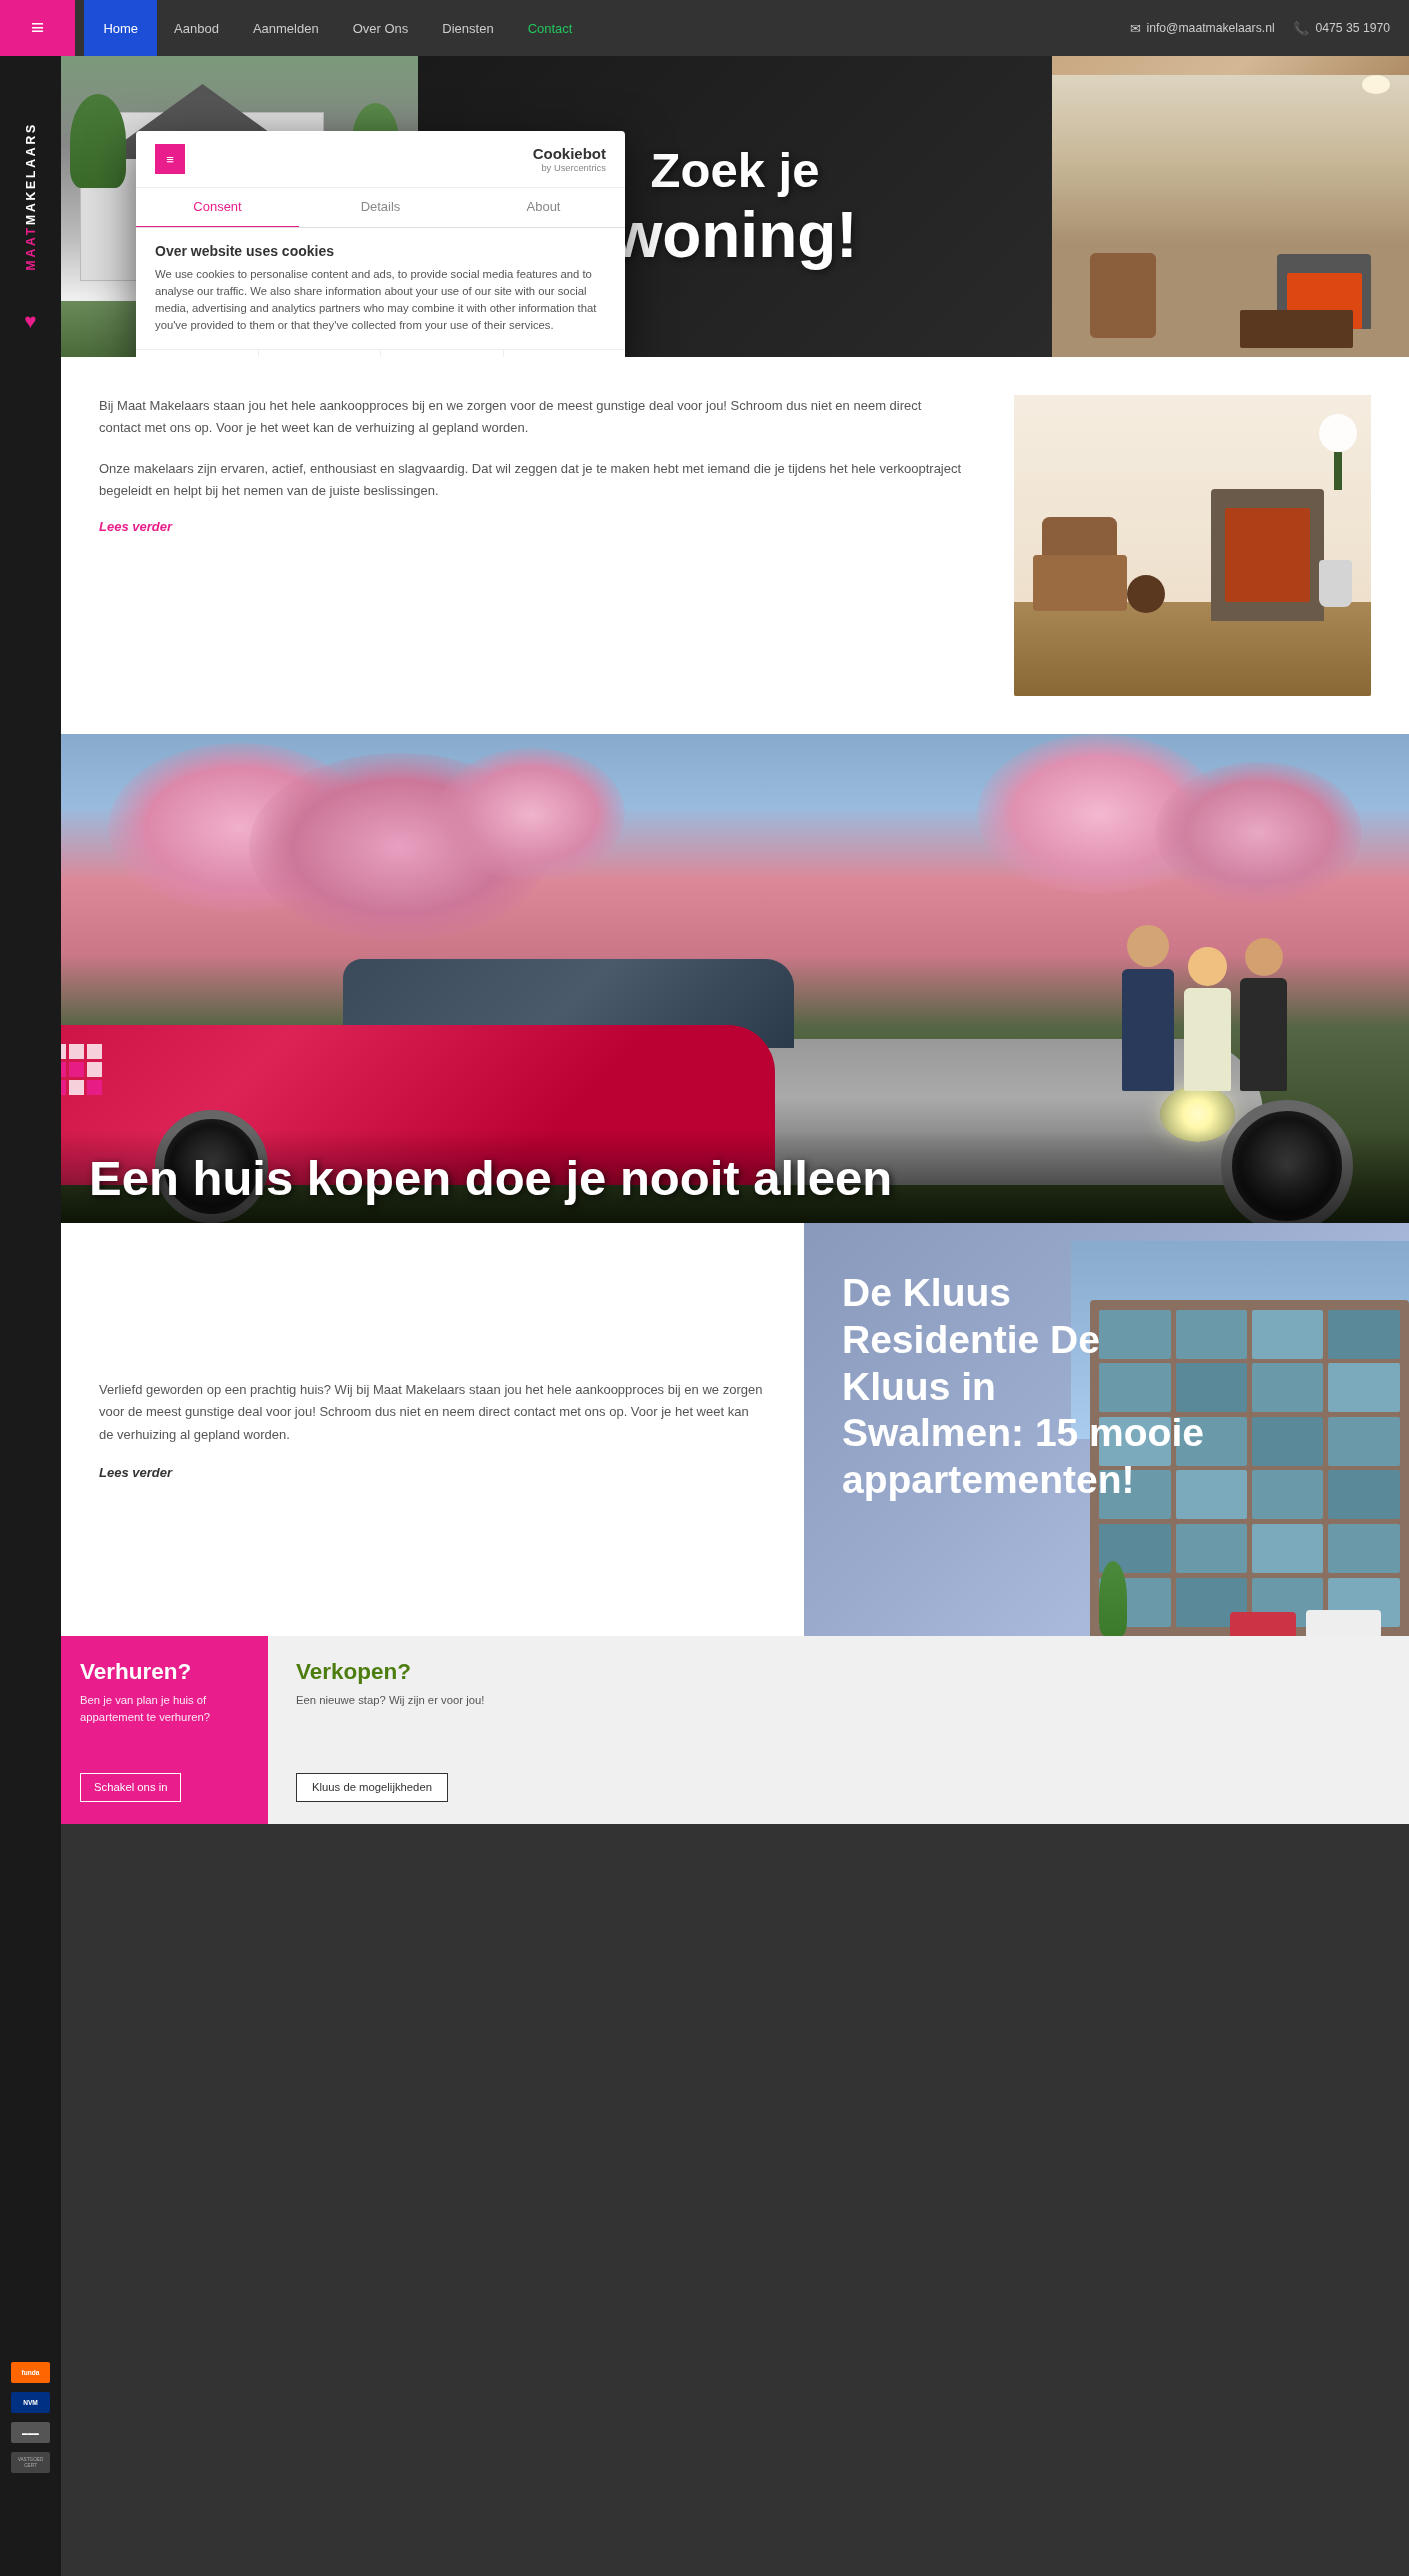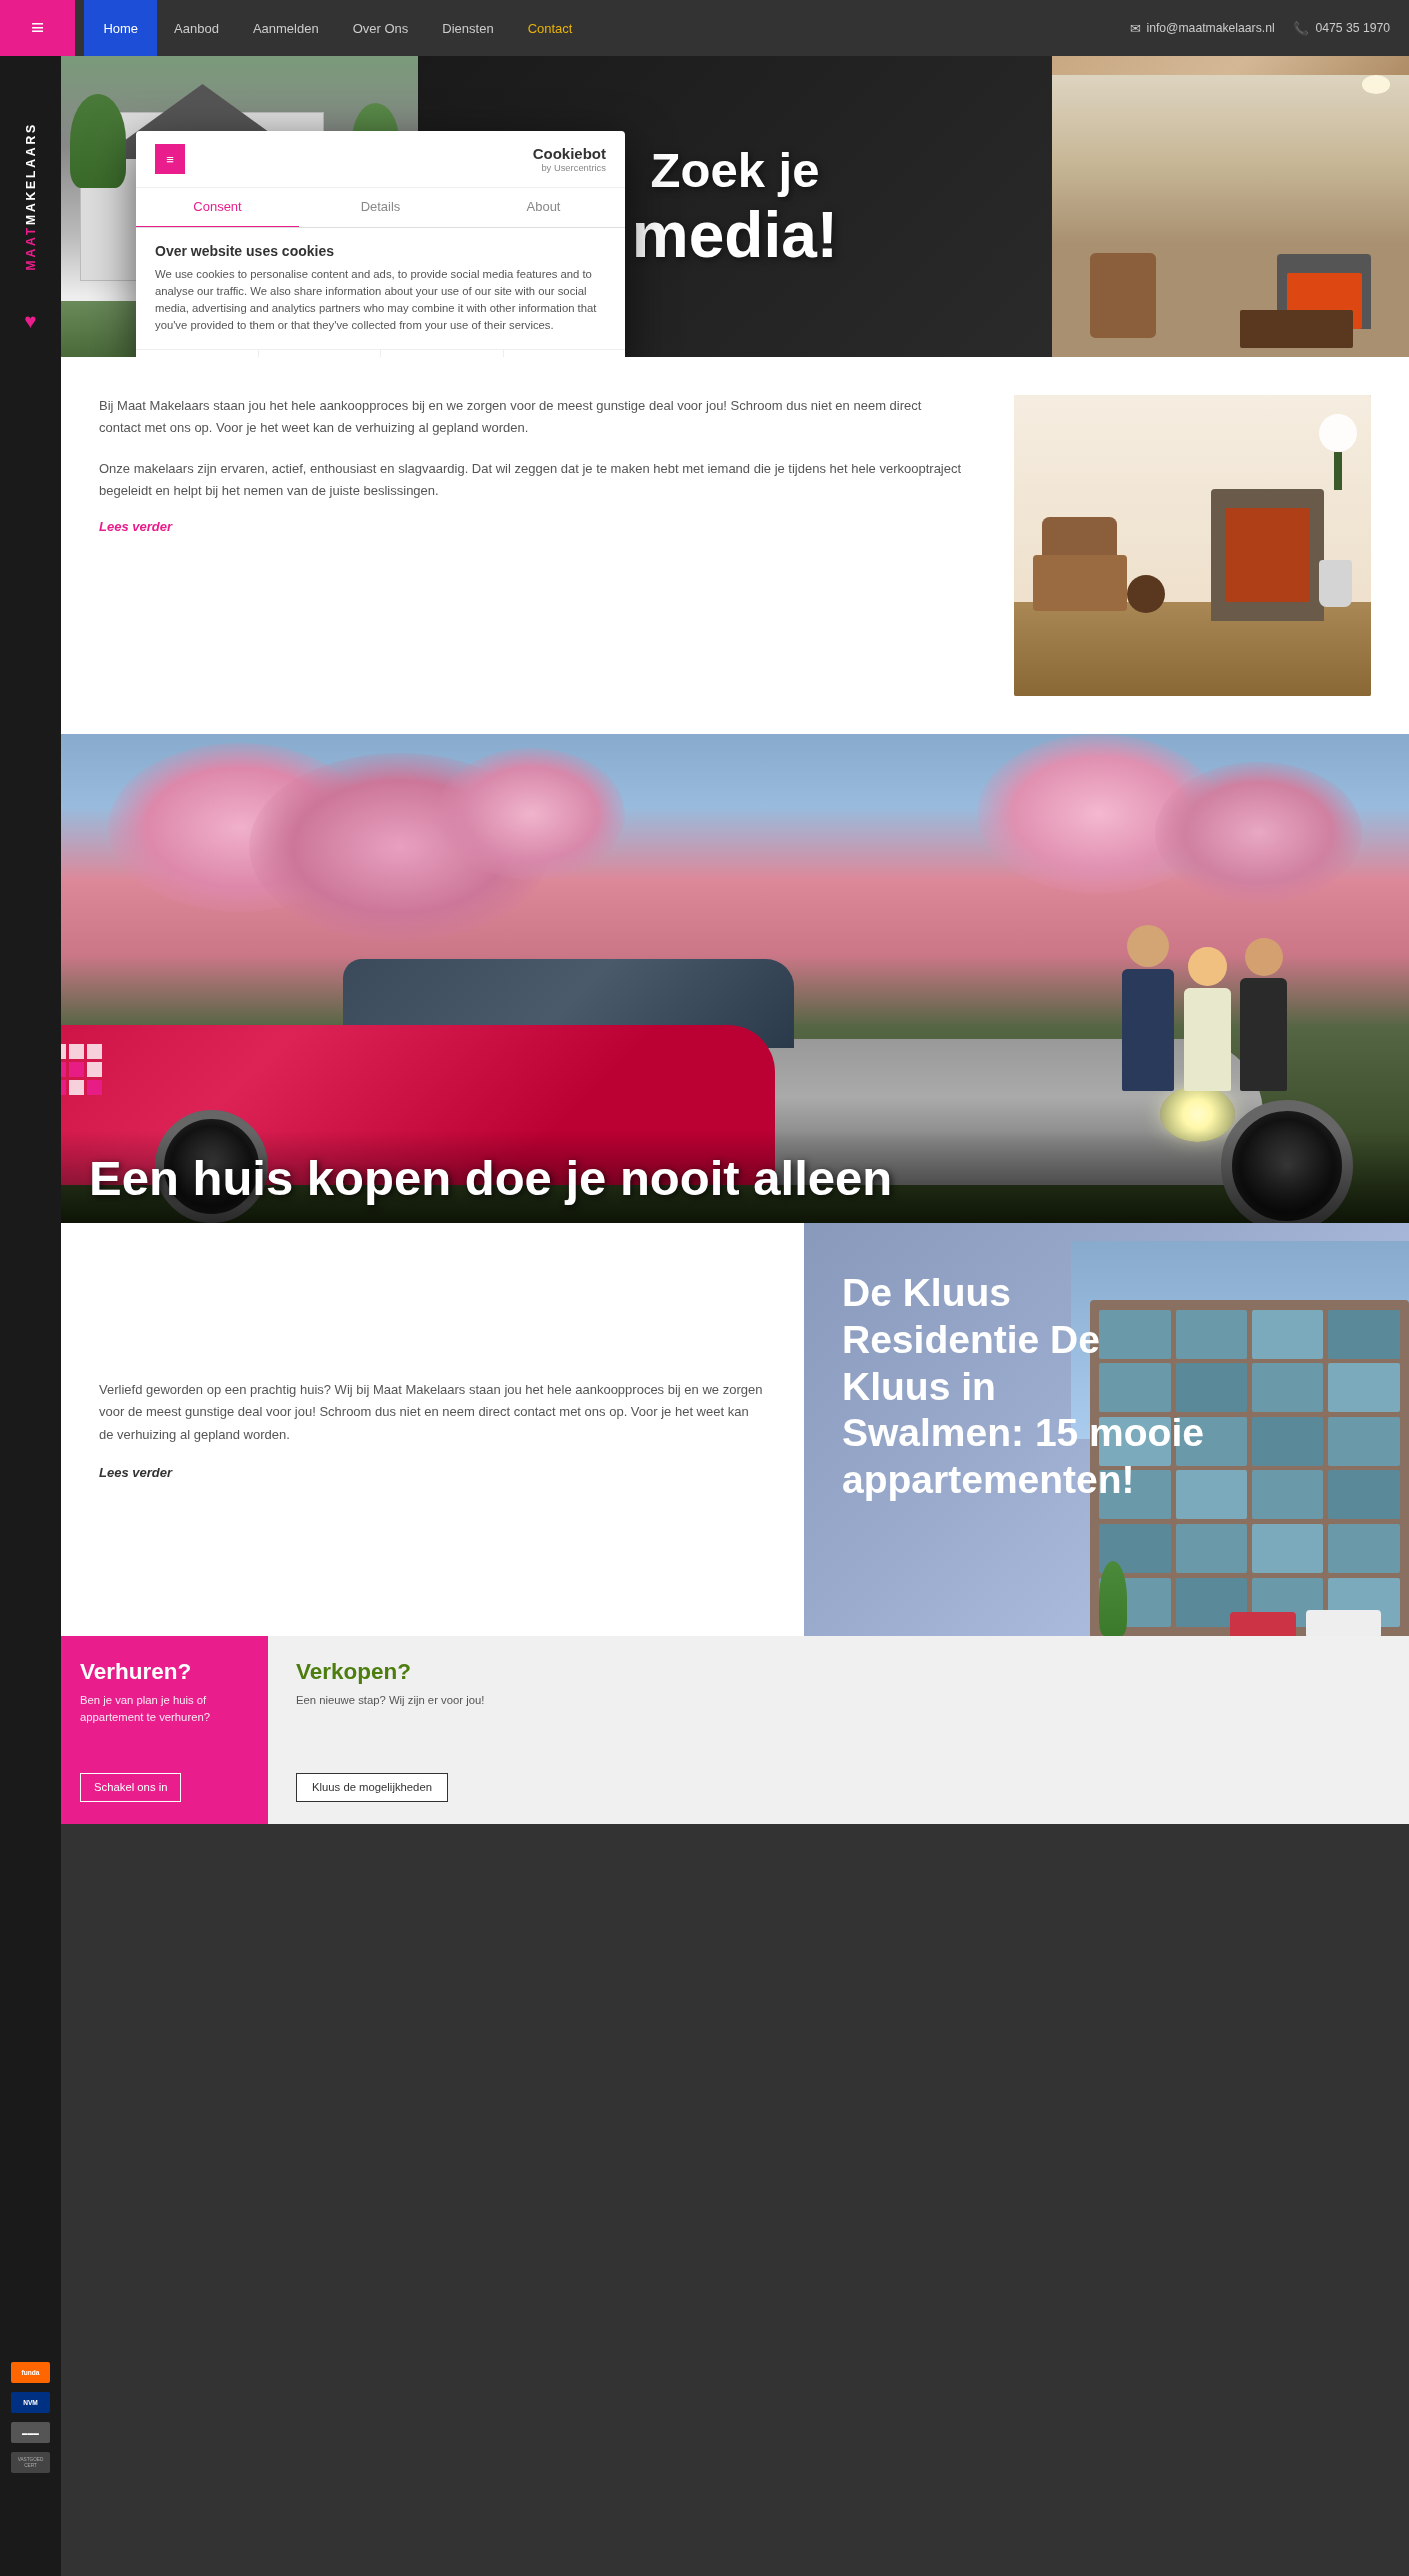--- a/index.html
+++ b/index.html
@@ -11,21 +11,21 @@
 <div style="display:flex; align-items:center; background:#333; height:56px;">
   <div style="width:75px; height:56px; background:#e91e8c; display:flex; align-items:center; justify-content:center; flex-shrink:0;">
     <span style="color:white; font-size:22.5px; font-weight:900; line-height:1;">≡</span>
   </div>
   <div style="display:flex; align-items:center; flex:1; padding-left:9.4px;">
     <a style="background:#1d4ed8; color:white; padding:0 19px; height:56px; display:flex; align-items:center; font-size:13px; text-decoration:none; cursor:pointer;">Home</a>
     <a style="color:#ccc; padding:0 17px; height:56px; display:flex; align-items:center; font-size:13px; text-decoration:none; cursor:pointer;">Aanbod</a>
     <a style="color:#ccc; padding:0 17px; height:56px; display:flex; align-items:center; font-size:13px; text-decoration:none; cursor:pointer;">Aanmelden</a>
     <a style="color:#ccc; padding:0 17px; height:56px; display:flex; align-items:center; font-size:13px; text-decoration:none; cursor:pointer;">Over Ons</a>
     <a style="color:#ccc; padding:0 17px; height:56px; display:flex; align-items:center; font-size:13px; text-decoration:none; cursor:pointer;">Diensten</a>
-    <a style="color:#eab308; padding:0 17px; height:56px; display:flex; align-items:center; font-size:13px; text-decoration:none; cursor:pointer;">Contact</a>
+    <a style="color:#22c55e; padding:0 17px; height:56px; display:flex; align-items:center; font-size:13px; text-decoration:none; cursor:pointer;">Contact</a>
   </div>
   <div style="display:flex; align-items:center; gap:19px; padding-right:19px;">
     <span style="color:#ccc; font-size:12.2px; display:flex; align-items:center; gap:5.6px;">
       <span style="font-size:13px;">✉</span>
       <span>info@maatmakelaars.nl</span>
     </span>
     <span style="color:#ccc; font-size:12.2px; display:flex; align-items:center; gap:5.6px;">
       <span style="font-size:13px;">📞</span>
       <span>0475 35 1970</span>
     </span>
@@ -65,21 +65,21 @@
         <div style="position:absolute; top:28px; left:38px; width:207px; height:75px; background:#555; clip-path:polygon(50% 0%, 0% 100%, 100% 100%);"></div>
         <div style="position:absolute; bottom:0; left:0; right:0; height:56px; background:linear-gradient(180deg, #6a8a5a 0%, #4a6a3a 100%);"></div>
 
         <div style="position:absolute; top:38px; left:9.4px; width:56px; height:94px; background:linear-gradient(180deg, #4a7a3a 0%, #3a6a2a 100%); border-radius:50% 50% 20% 20%;"></div>
         <div style="position:absolute; top:47px; right:19px; width:47px; height:75px; background:linear-gradient(180deg, #5a8a4a 0%, #4a7a3a 100%); border-radius:50% 50% 20% 20%;"></div>
       </div>
 
       <div style="flex:1; background:linear-gradient(135deg, #1a1a1a 0%, #2a2a2a 100%); display:flex; flex-direction:column; align-items:center; justify-content:center; position:relative;">
         <div style="text-align:center;">
           <span style="color:white; font-size:49px; font-weight:900; display:block; text-shadow:1.9px 1.9px 7.5px rgba(0,0,0,0.5);">Zoek je</span>
-          <span style="color:white; font-size:64px; font-weight:900; display:block; text-shadow:1.9px 1.9px 7.5px rgba(0,0,0,0.5);">media!</span>
+          <span style="color:white; font-size:64px; font-weight:900; display:block; text-shadow:1.9px 1.9px 7.5px rgba(0,0,0,0.5);">woning!</span>
         </div>
       </div>
 
       <div style="width:357px; height:301px; background:linear-gradient(135deg, #c8a882 0%, #d4b896 30%, #aa8860 60%); flex-shrink:0; position:relative; overflow:hidden;">
         <div style="position:absolute; top:19px; left:0; right:0; bottom:0; background:linear-gradient(180deg, #ddd4c0 0%, #c8b898 30%, #a89070 60%);"></div>
 
         <div style="position:absolute; bottom:28px; right:38px; width:94px; height:75px; background:#555; border-radius:3.8px 3.8px 0 0;"></div>
         <div style="position:absolute; bottom:28px; right:47px; width:75px; height:56px; background:#ff4400; border-radius:1.9px; opacity:0.8;"></div>
 
         <div style="position:absolute; bottom:19px; left:38px; width:66px; height:85px; background:#8B5E3C; border-radius:5.6px;"></div>

